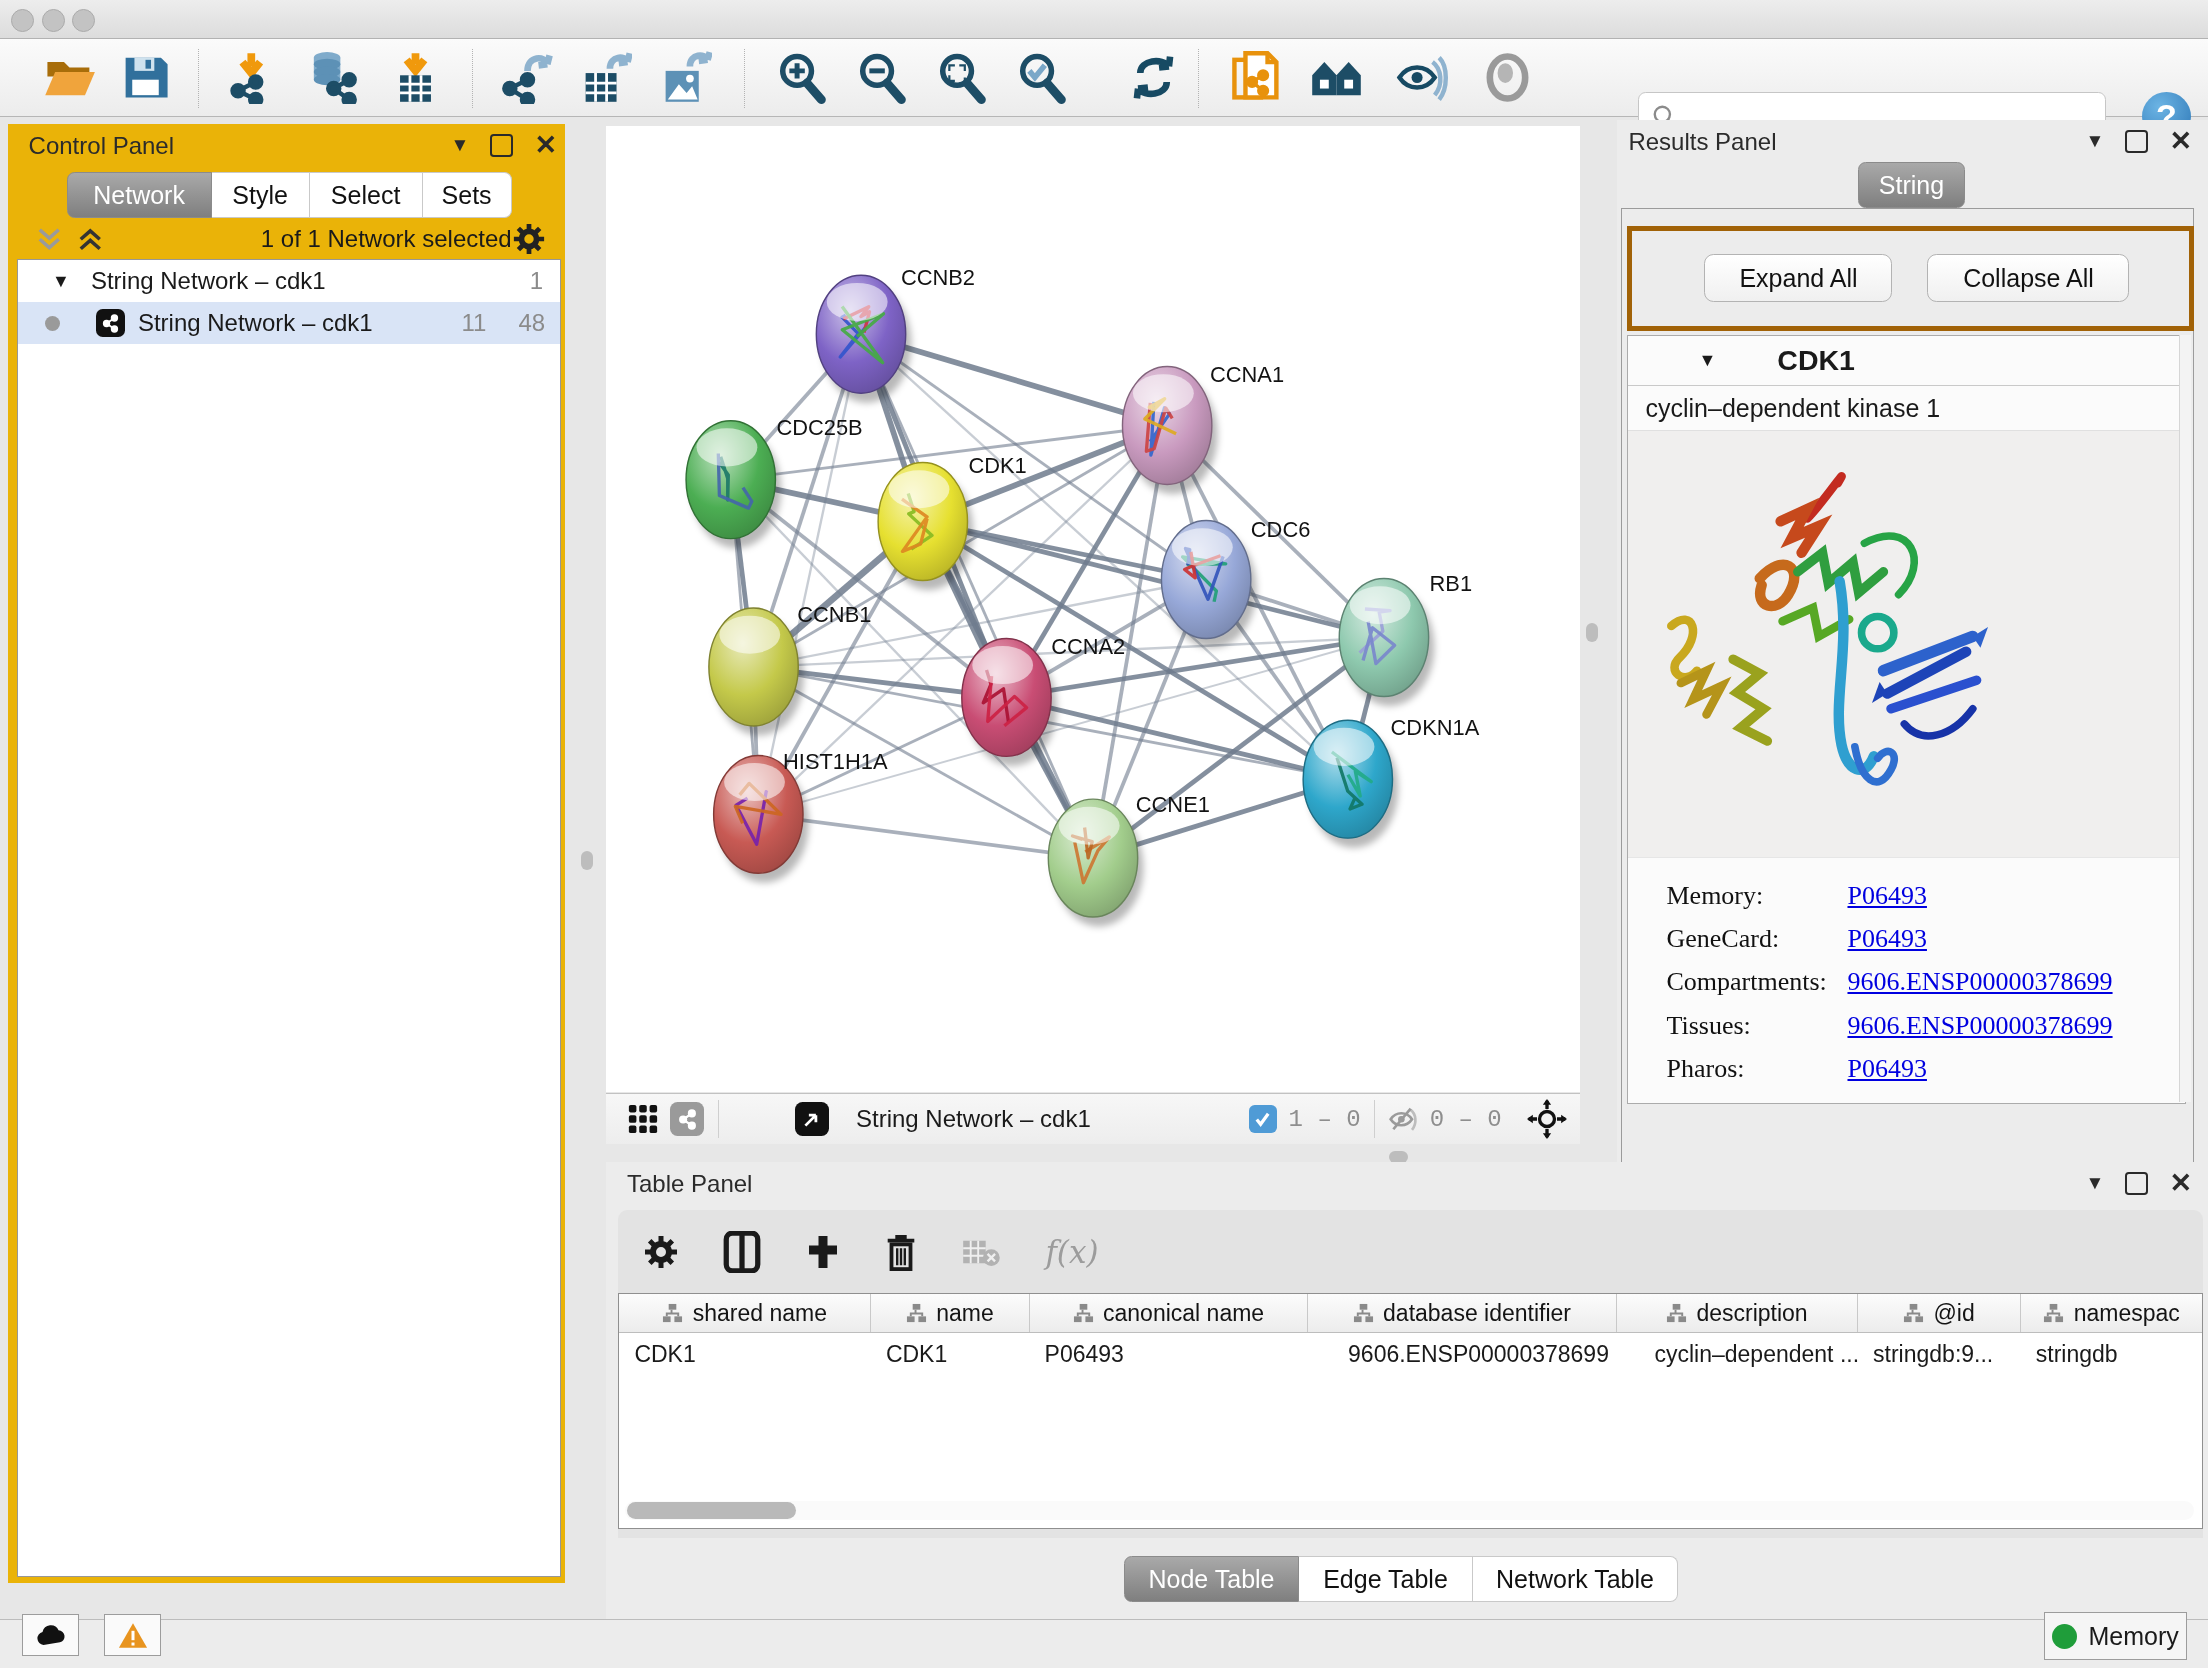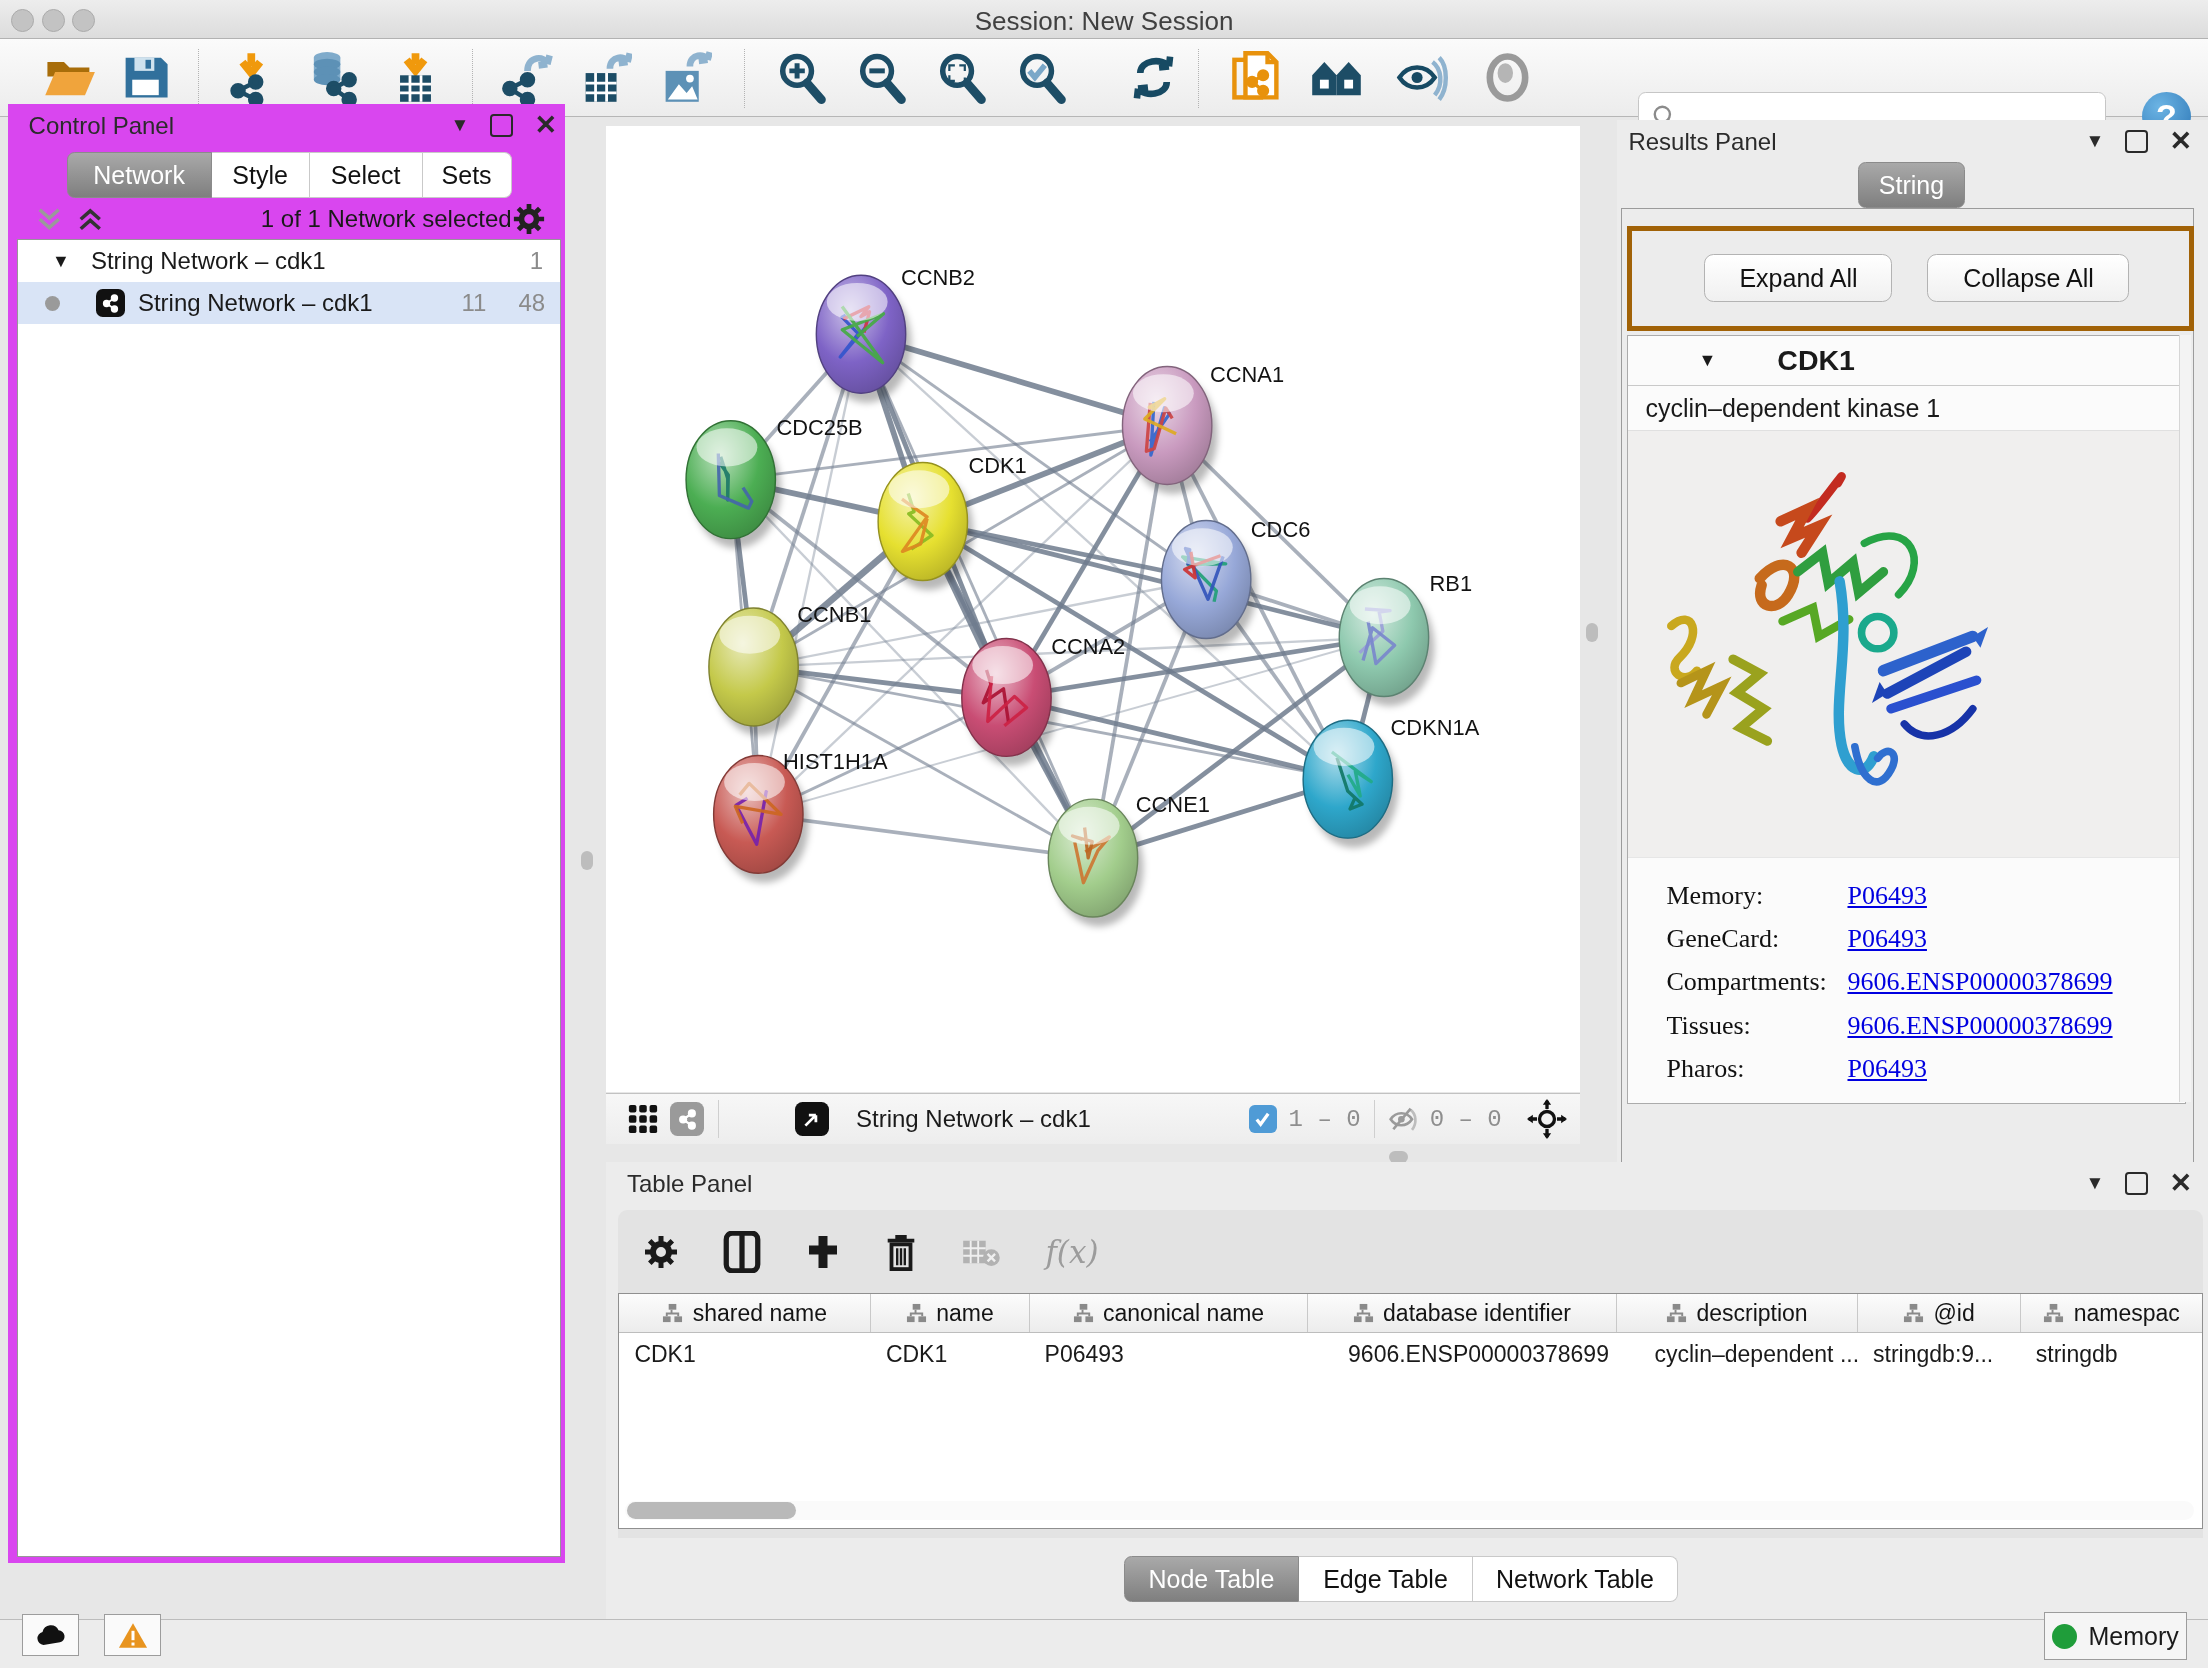--- a/index.html
+++ b/index.html
@@ -28,21 +28,21 @@
   .fltico{width:19px;height:19px;border:2.9px solid #2a2a2a;border-radius:3.8px;}
   .clsico{font-weight:bold;font-size:27px;line-height:19px;}
   
   .seg{display:flex;}
   .seg .tab{height:44px;display:flex;align-items:center;justify-content:center;font-size:25px;
             background:#fff;border:1px solid #c9c9c9;border-left:none;color:#111;}
   .seg .tab:first-child{border-left:1px solid #c9c9c9;border-radius:7.6px 0 0 7.6px;}
   .seg .tab:last-child{border-radius:0 7.6px 7.6px 0;}
   .seg .tab.sel{background:linear-gradient(#a9a9a9,#7f7f7f);color:#fff;border-color:#8b8b8b;}
   
-  .cpanel{position:absolute;left:7.6px;top:104px;width:557px;height:1459px;background:#d946ef;}
+  .cpanel{position:absolute;left:7.6px;top:124px;width:557px;height:1459px;background:#eab308;}
   .treebox{position:absolute;left:9.5px;top:135px;width:544px;height:1318px;background:#fff;
            border:1px solid #979797;box-sizing:border-box;}
   .trow{position:relative;height:42px;display:flex;align-items:center;font-size:24px;}
   .trow.sel{background:#d9e4f6;}
   .shareicon{width:28.5px;height:28.5px;border-radius:6.7px;background:#111;display:flex;align-items:center;justify-content:center;}
   .graydot{width:15px;height:15px;border-radius:50%;background:#9a9a9a;}
   .cnt{color:#8b8b8b;}
   
   .netcanvas{position:absolute;left:606px;top:126px;width:974px;height:966px;background:#fff;}
   .netfooter{position:absolute;left:606px;top:1093px;width:974px;height:50px;
@@ -96,21 +96,20 @@
 </style>
 </head>
 <body>
 
 <div class="root">
 
   <div class="titlebar">
     <div class="tl" style="left:11.4px"></div>
     <div class="tl" style="left:42px"></div>
     <div class="tl" style="left:72px"></div>
-    <div class="wintitle">Session: New Session</div>
   </div>
 
   <div class="toolbar">
     <div class="tbtn" style="left:42px">
       <svg width="53" height="53" viewBox="0 0 48 48">
         <path d="M4 10 h15 l5 5 h18 v8 H4z" fill="#a86d0a"></path>
         <path d="M2 40 L11 19 h36 L38 40z" fill="#f0a43c"></path>
       </svg>
     </div>
     <div class="tbtn" style="left:118px">

